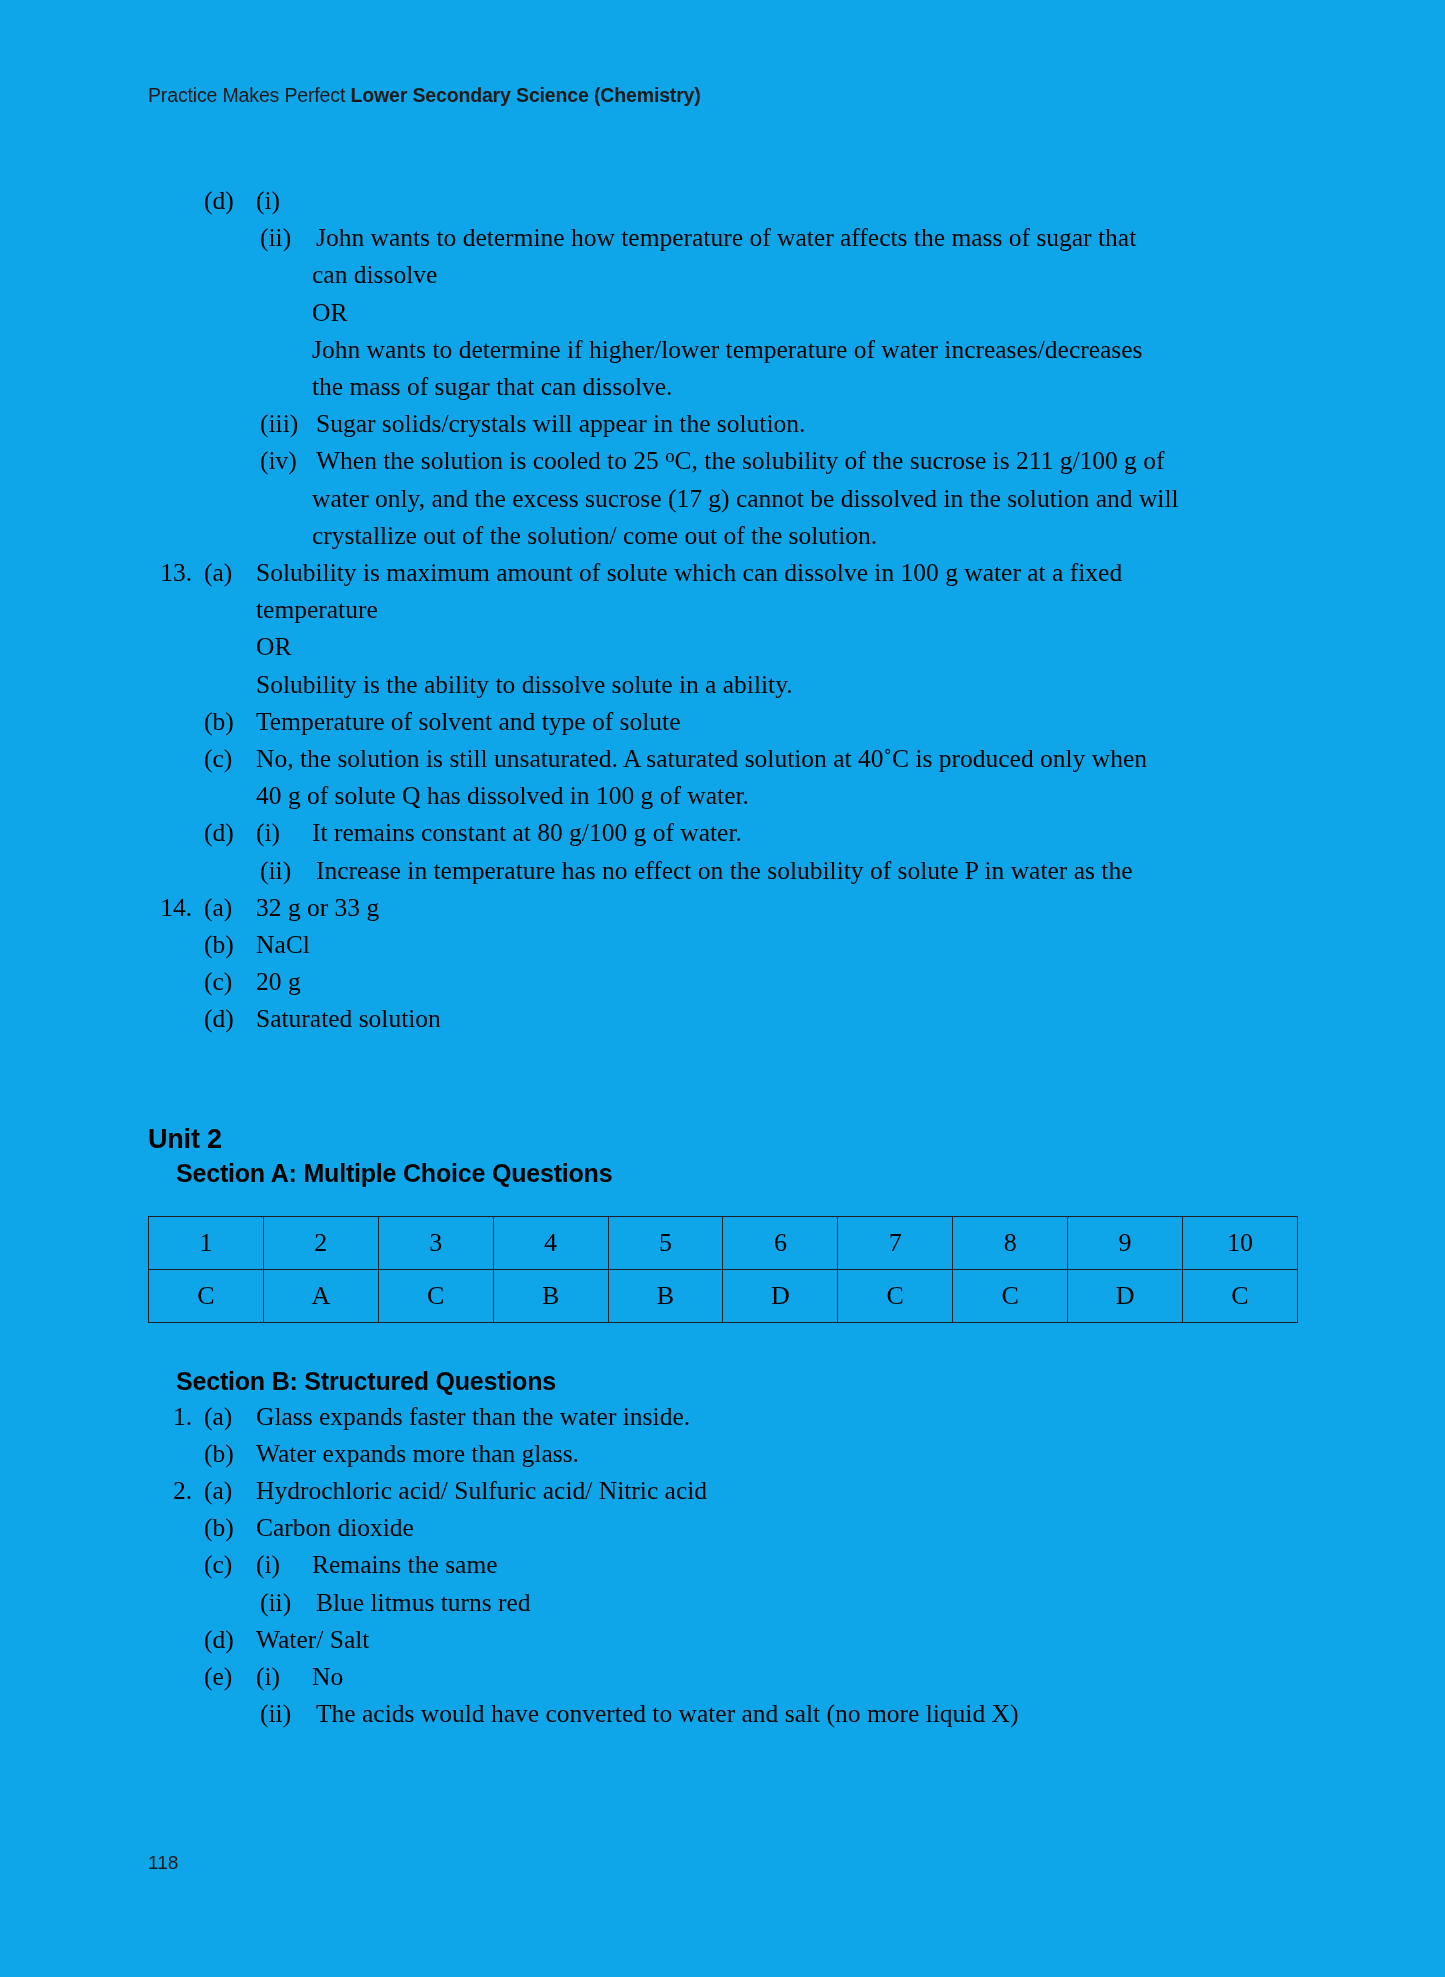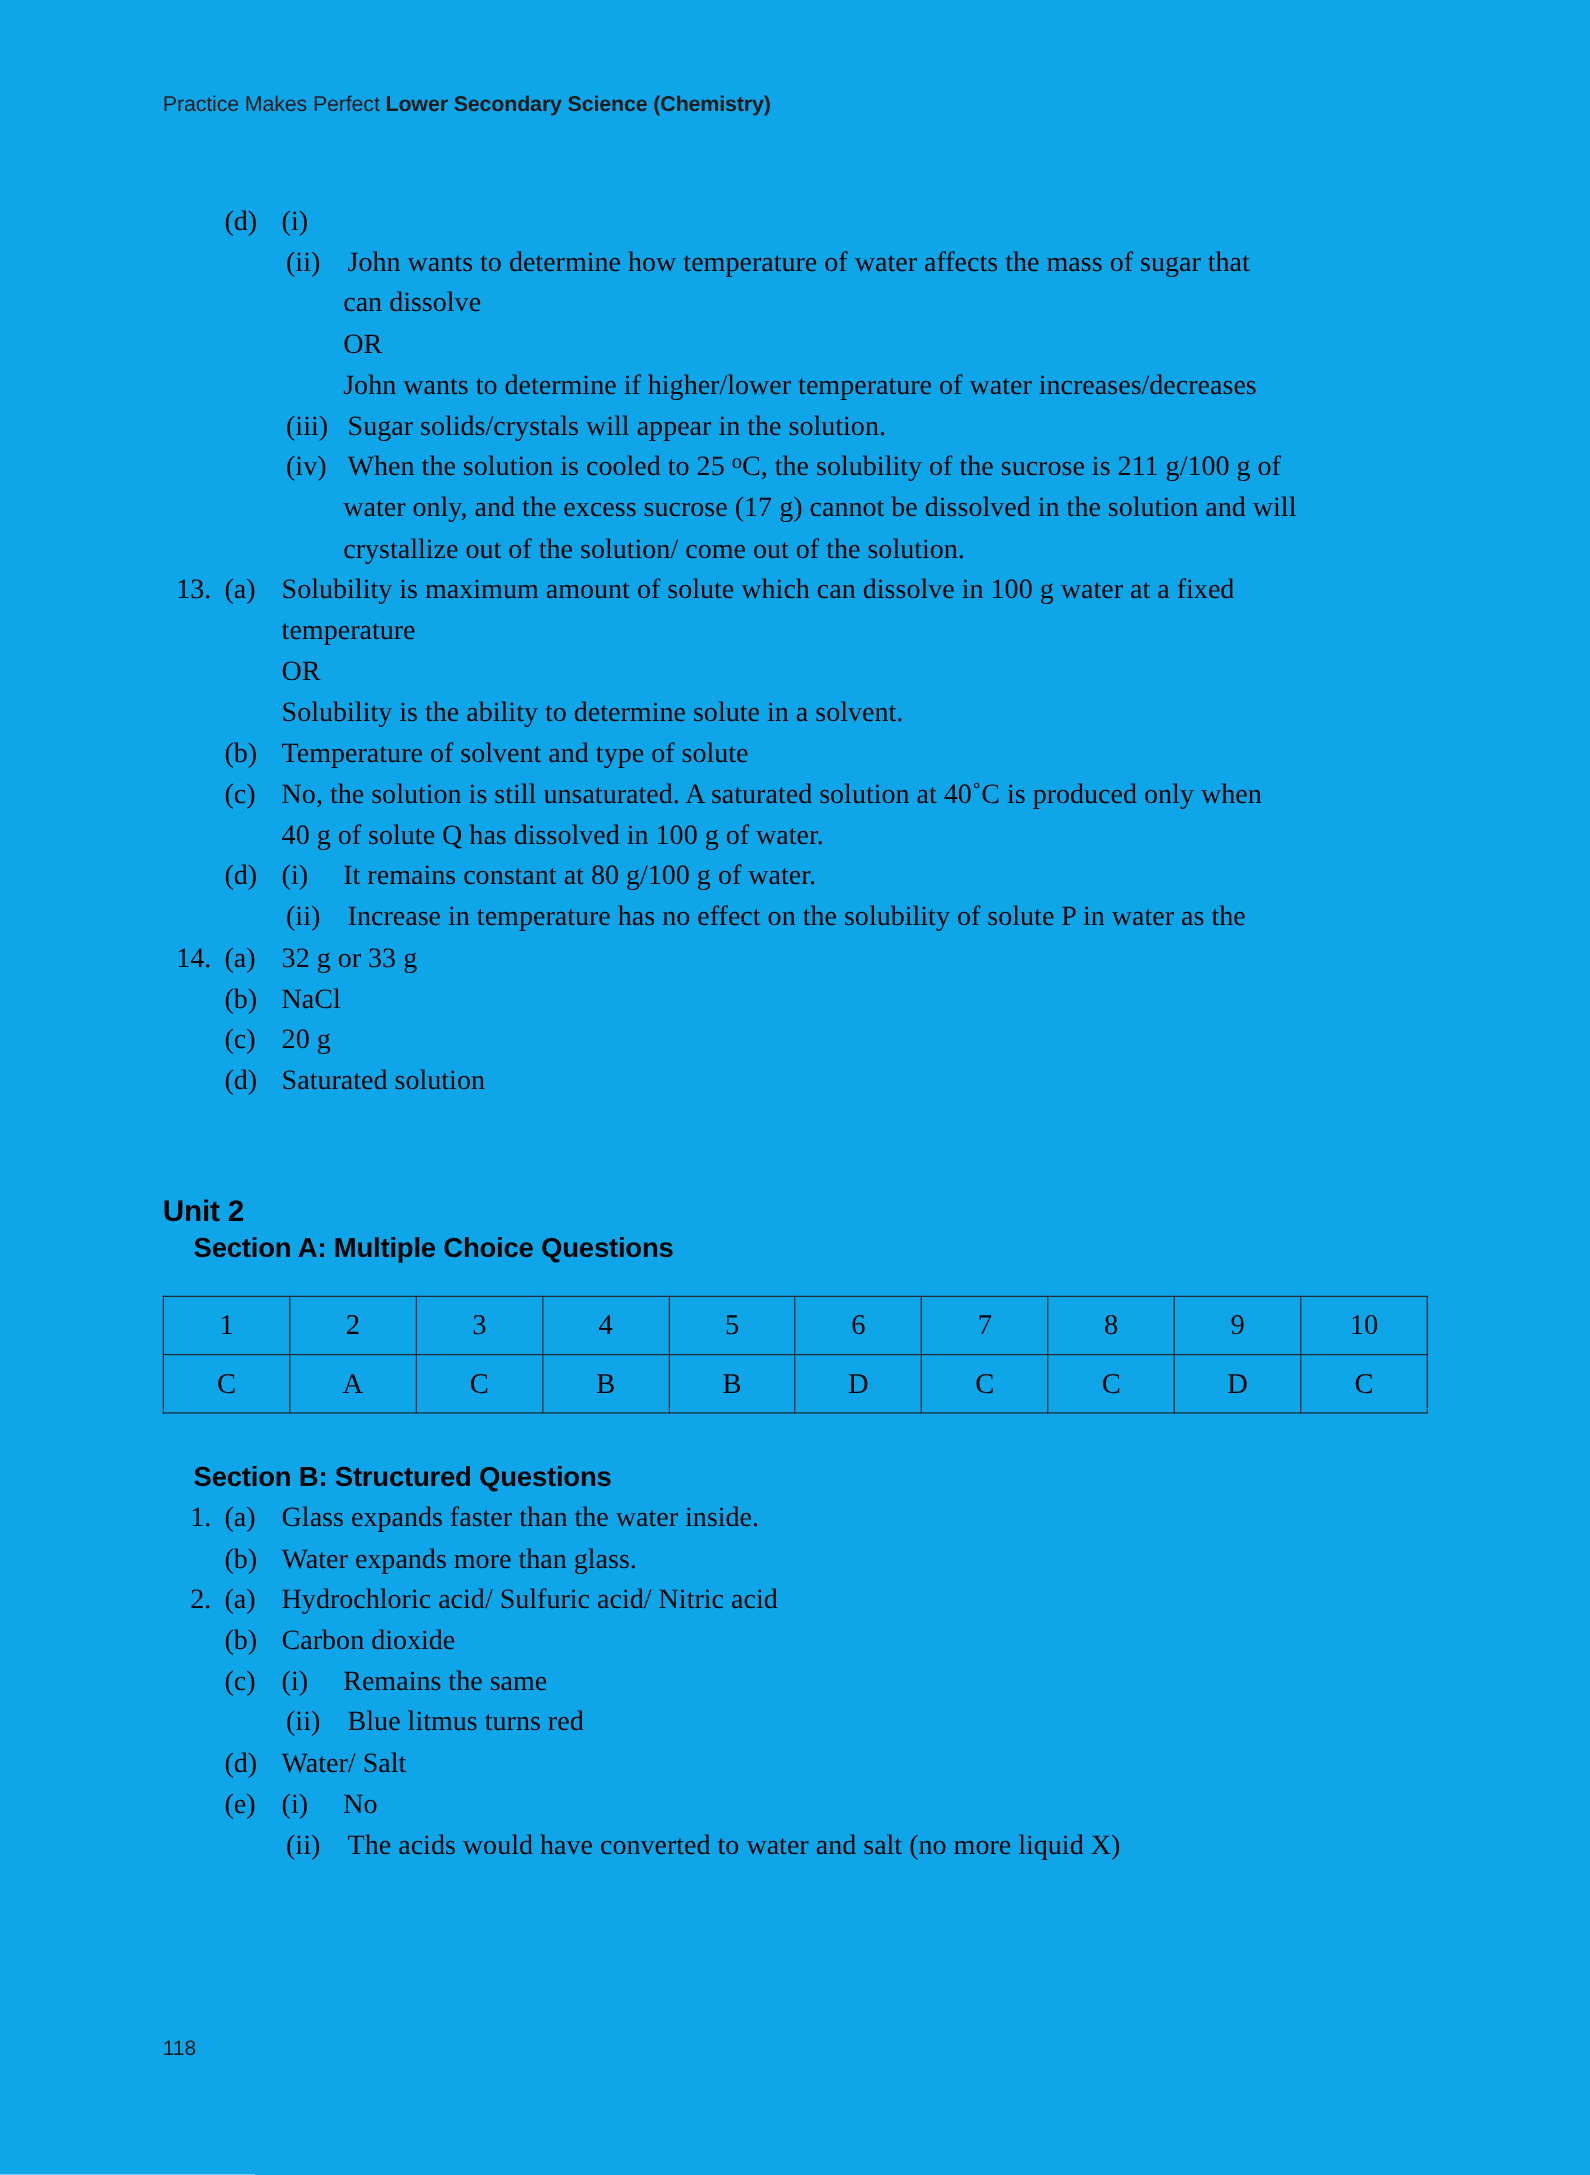--- a/index.html
+++ b/index.html
@@ -156,20 +156,23 @@
     </div>
     <div class="row ind-rt">
       <span class="body-text">can dissolve</span>
     </div>
     <div class="row ind-rt">
       <span class="body-text">OR</span>
     </div>
     <div class="row ind-rt">
       <span class="body-text">John wants to determine if higher/lower temperature of water increases/decreases</span>
     </div>
+    <div class="row ind-rt">
+      <span class="body-text">the mass of sugar that can dissolve.</span>
+    </div>
 
     <div class="row ind-a">
       <span class="marker-num"></span>
       <span class="marker-roman">(iii)</span>
       <span class="body-text">Sugar solids/crystals will appear in the solution.</span>
     </div>
 
     <div class="row ind-a">
       <span class="marker-num"></span>
       <span class="marker-roman">(iv)</span>
@@ -187,21 +190,21 @@
       <span class="marker-alpha">(a)</span>
       <span class="body-text">Solubility is maximum amount of solute which can dissolve in 100 g water at a fixed</span>
     </div>
     <div class="row ind-at">
       <span class="body-text">temperature</span>
     </div>
     <div class="row ind-at">
       <span class="body-text">OR</span>
     </div>
     <div class="row ind-at">
-      <span class="body-text">Solubility is the ability to determine solute in a solvent.</span>
+      <span class="body-text">Solubility is the ability to dissolve solute in a ability.</span>
     </div>
 
     <div class="row ind-0">
       <span class="marker-num"></span>
       <span class="marker-alpha">(b)</span>
       <span class="body-text">Temperature of solvent and type of solute</span>
     </div>
 
     <div class="row ind-0">
       <span class="marker-num"></span>

